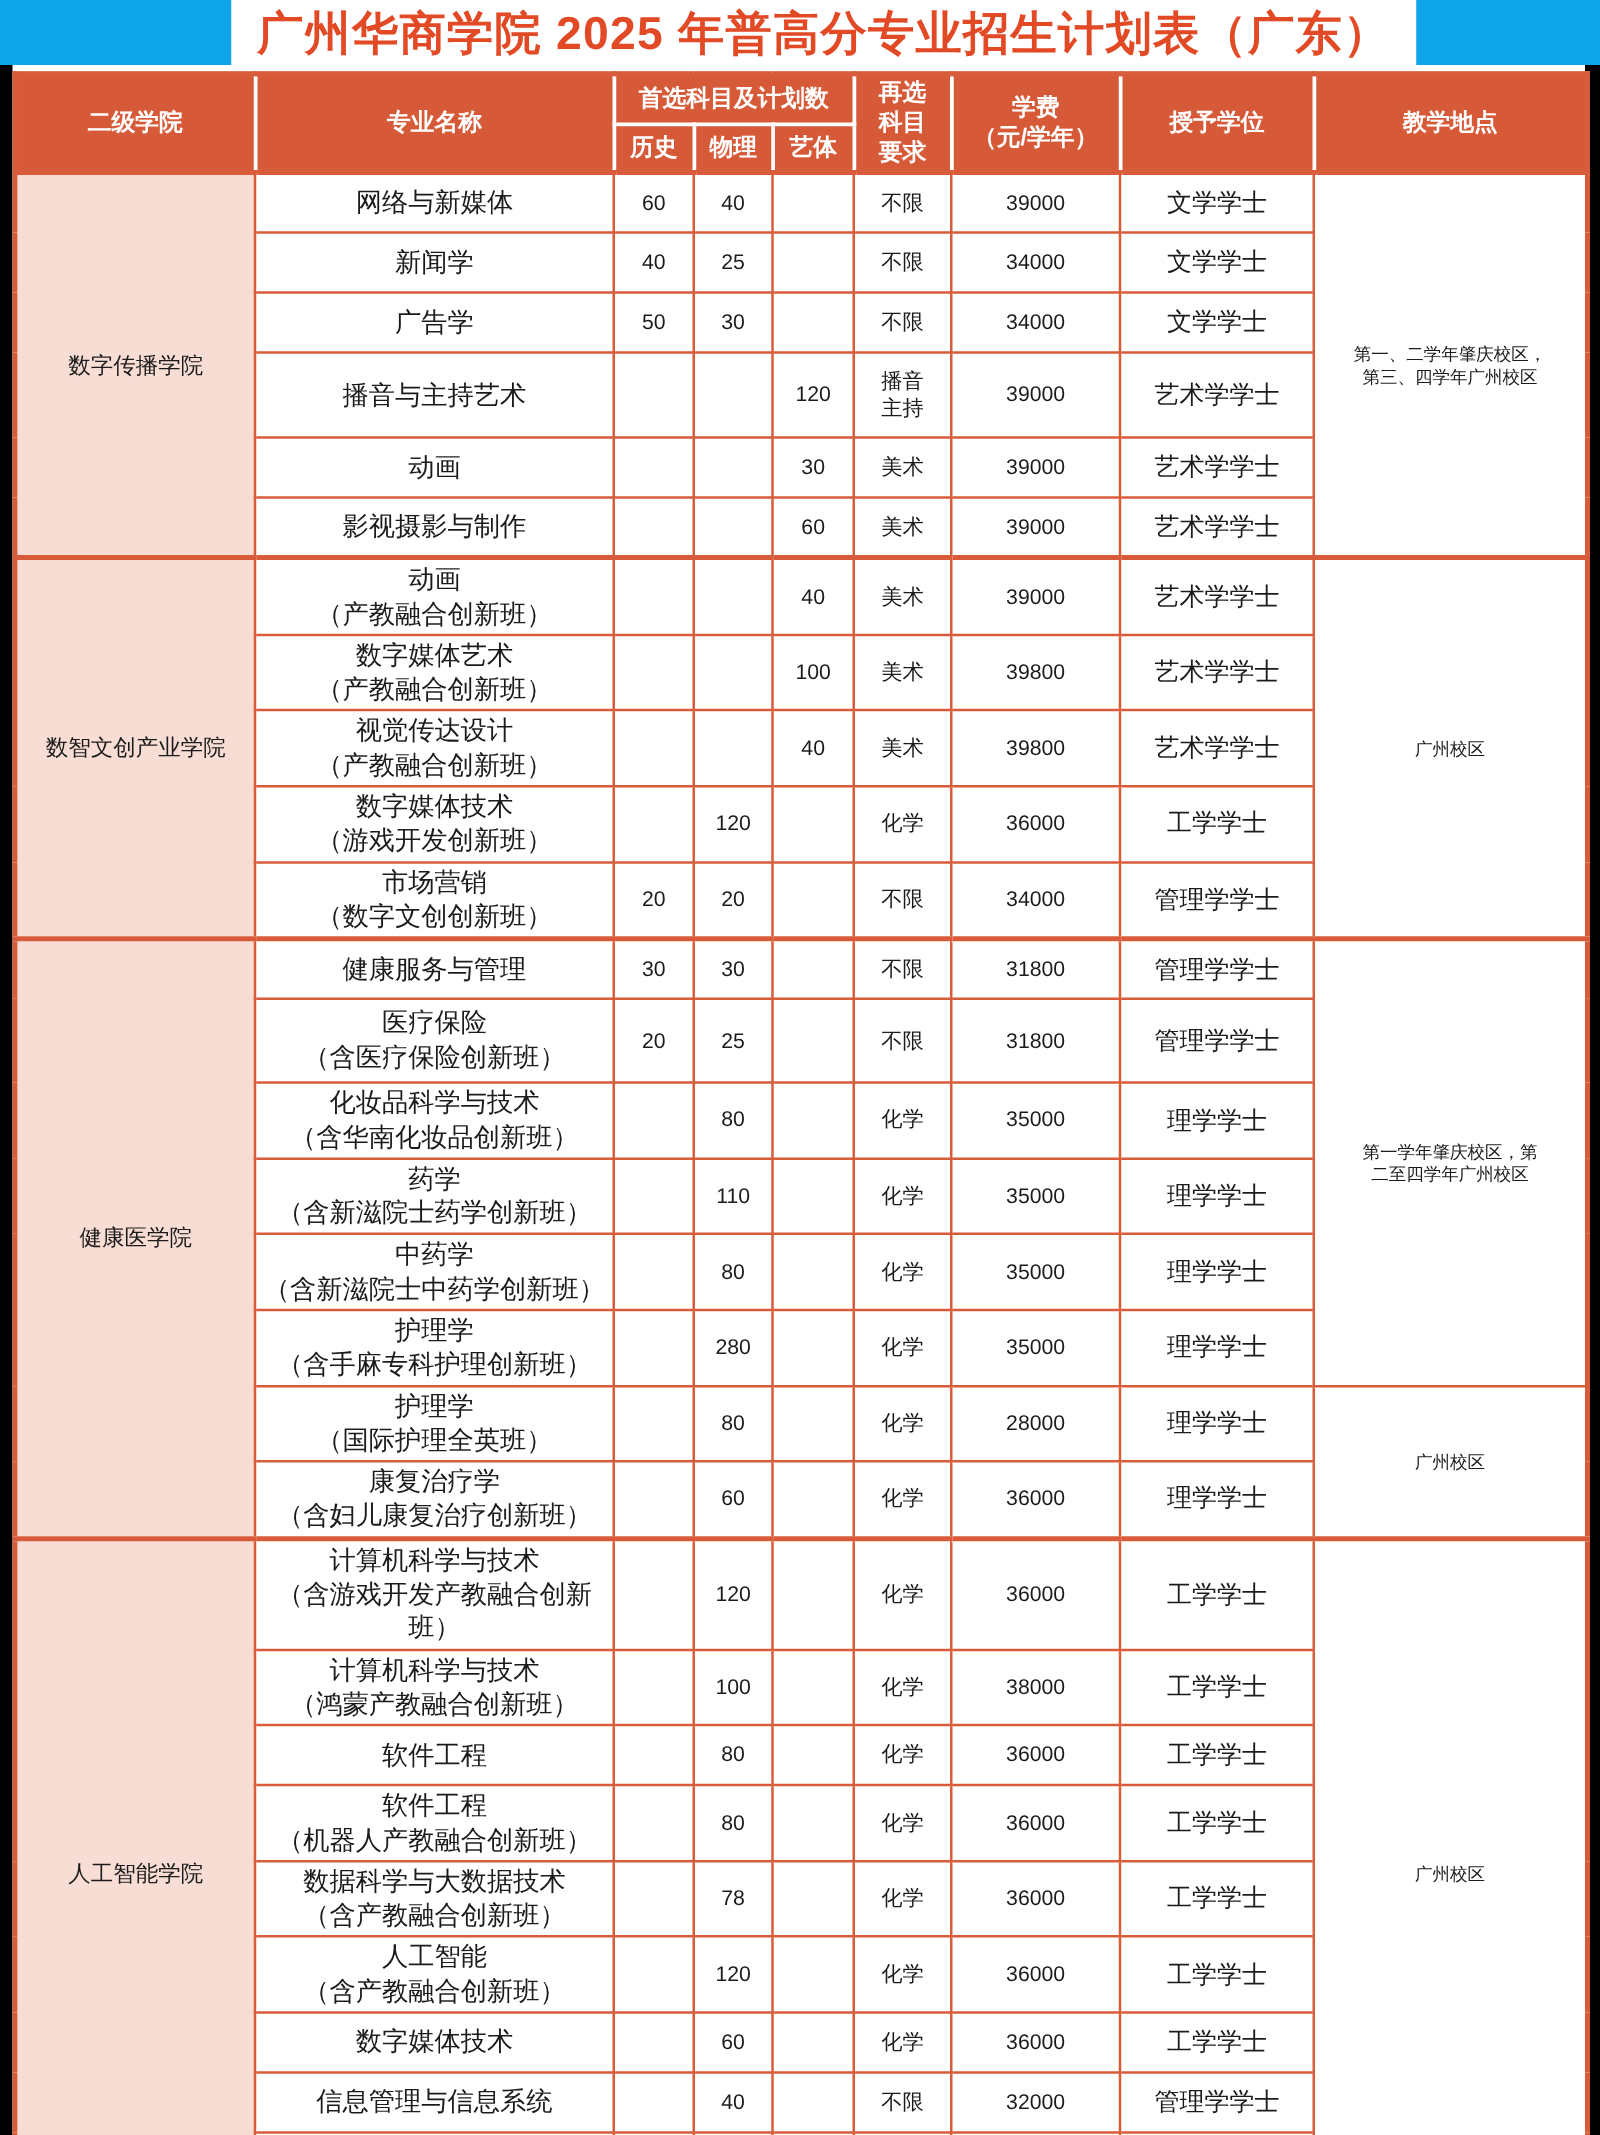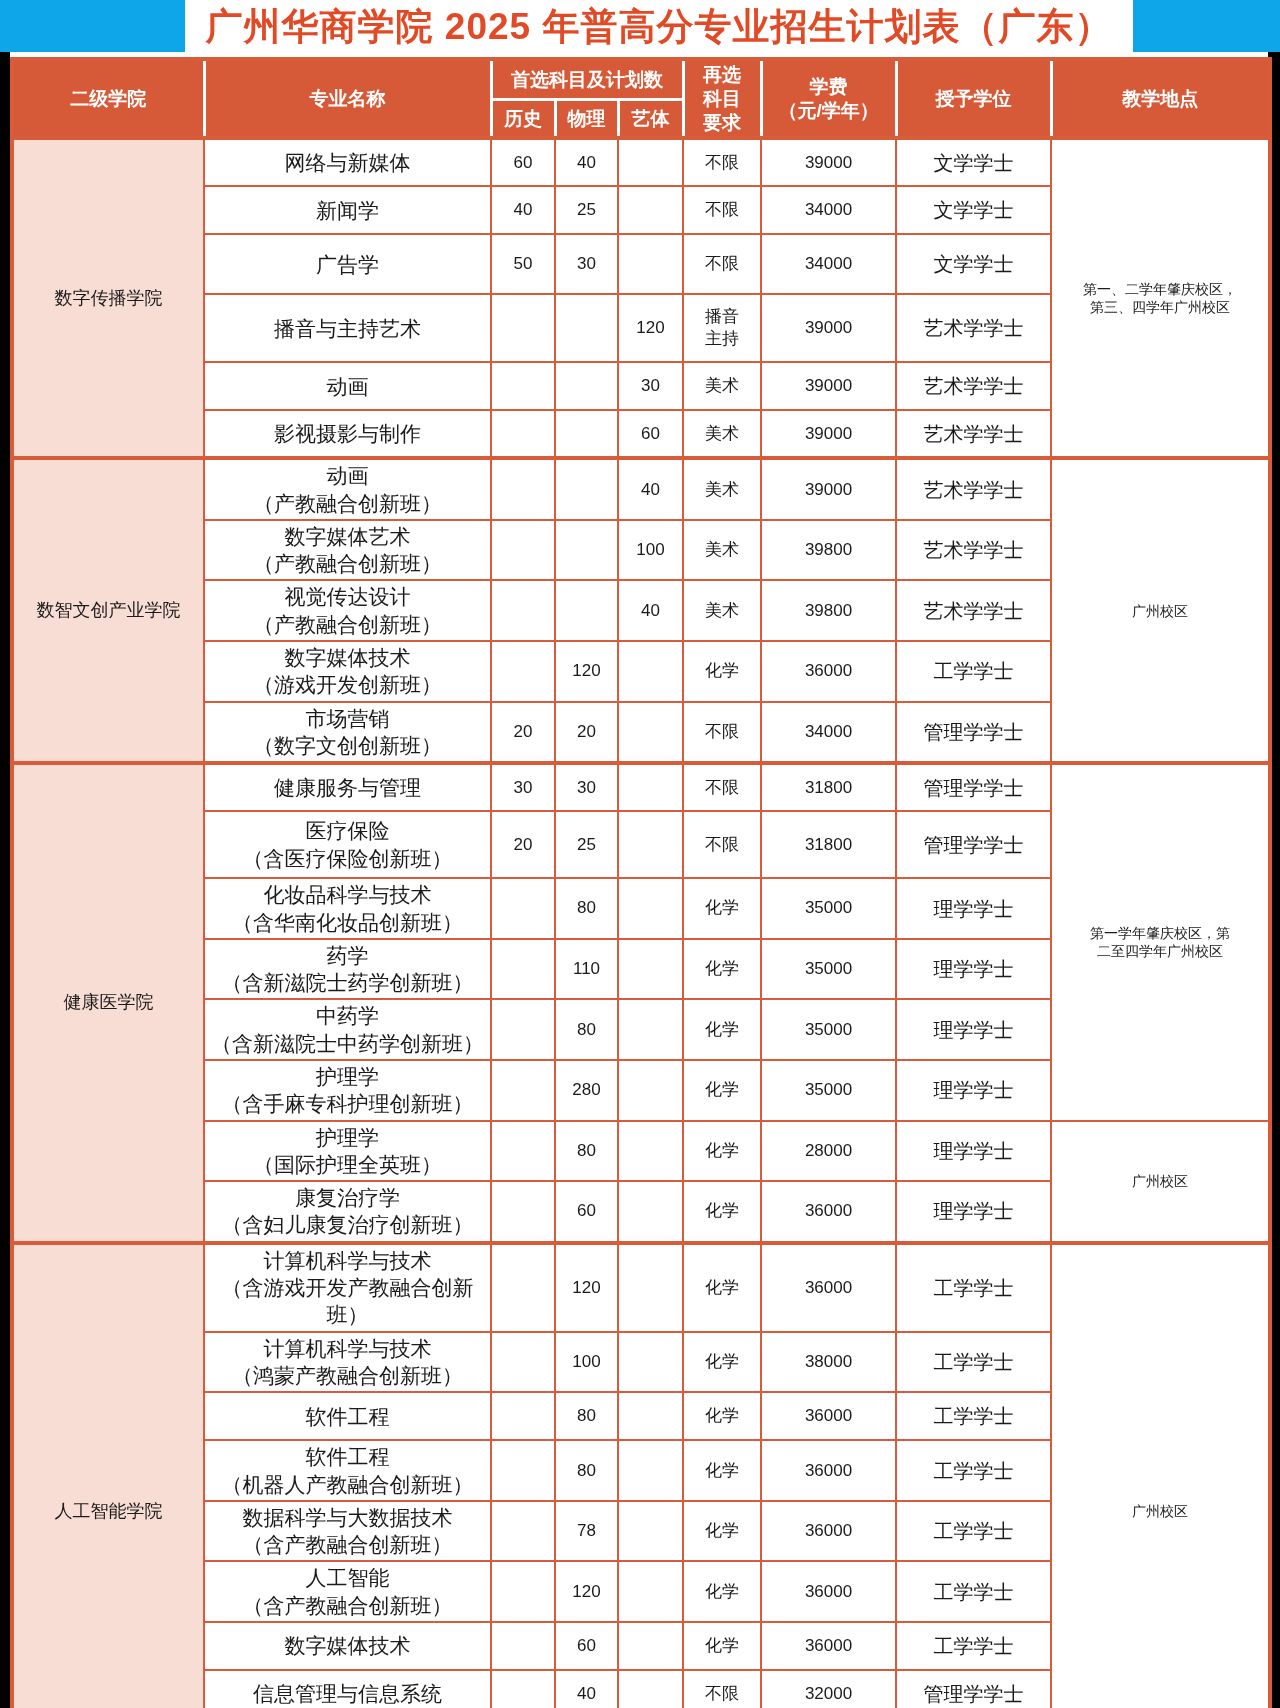--- a/index.html
+++ b/index.html
@@ -97,21 +97,21 @@
       </tr>
       <tr style="height: 48px;">
         <td class="major">新闻学</td>
         <td class="history">40</td>
         <td class="physics">25</td>
         <td class="arts"></td>
         <td class="reselect">不限</td>
         <td class="tuition">34000</td>
         <td class="degree">文学学士</td>
       </tr>
-      <tr style="height: 60px;">
+      <tr style="height: 48px;">
         <td class="major">广告学</td>
         <td class="history">50</td>
         <td class="physics">30</td>
         <td class="arts"></td>
         <td class="reselect">不限</td>
         <td class="tuition">34000</td>
         <td class="degree">文学学士</td>
       </tr>
       <tr style="height: 68px;">
         <td class="major">播音与主持艺术</td>

